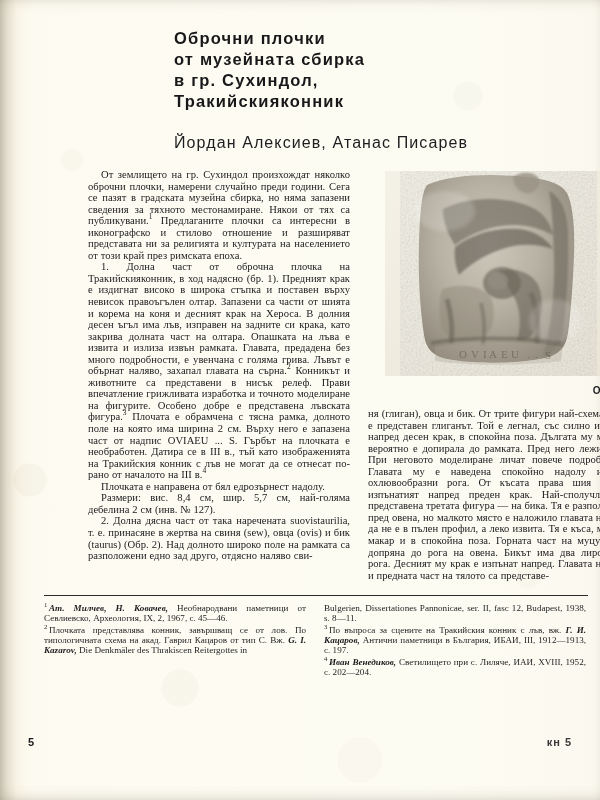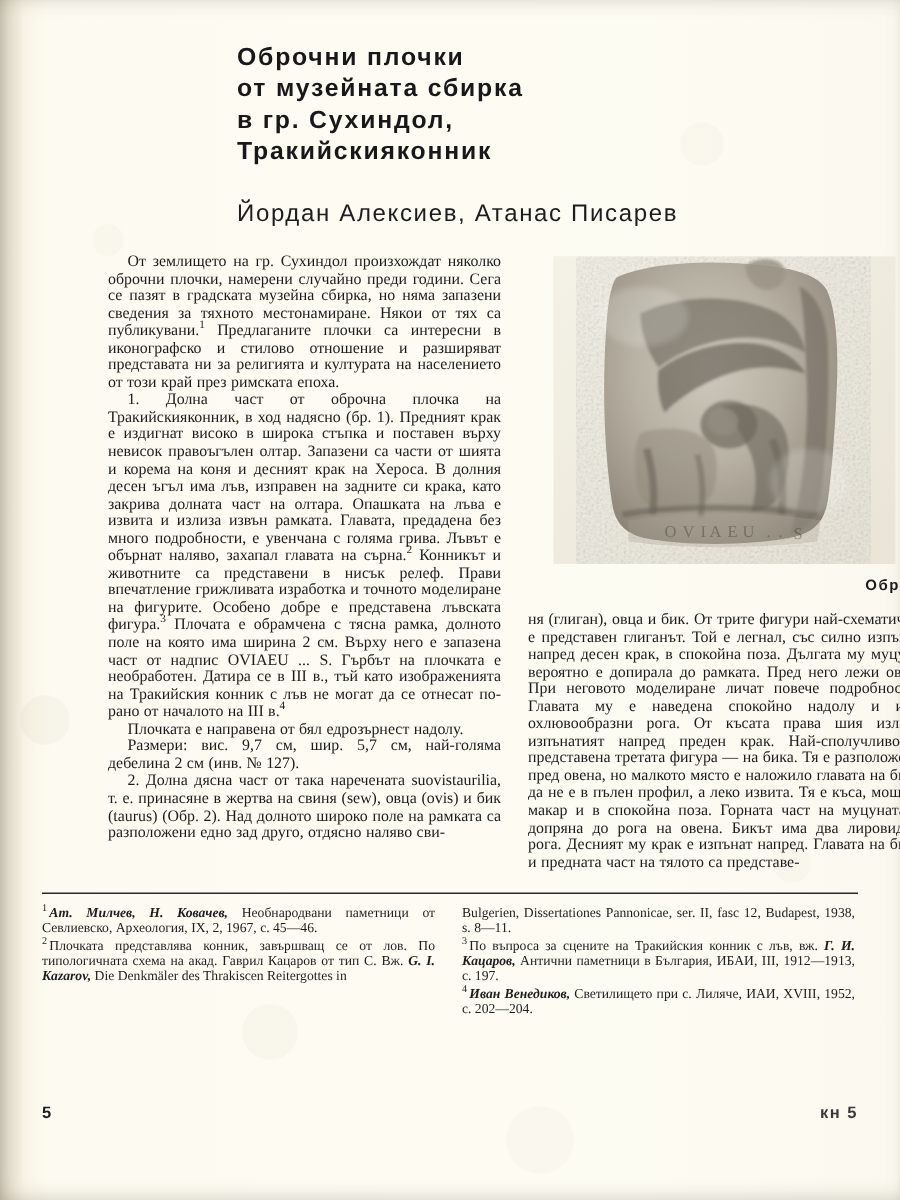--- a/index.html
+++ b/index.html
@@ -49,21 +49,21 @@
     pointer-events: none;
     box-shadow: inset 10px 0 22px -12px rgba(90,80,60,.45),
                 inset -4px 0 14px -10px rgba(120,110,90,.25),
                 inset 0 8px 14px -12px rgba(120,110,90,.18),
                 inset 0 -10px 16px -12px rgba(120,110,90,.22);
   }
 
   .content {
     position: relative;
     z-index: 2;
-    padding: 0 28px;
+    padding: 0 44px;
   }
 
   
   .title-block {
     padding-top: 28px;
     padding-left: 130px;
   }
   .title-line {
     font-family: "Liberation Sans", "DejaVu Sans", sans-serif;
     font-weight: bold;
@@ -239,21 +239,21 @@
 
     <div class="columns">
 
       <div class="col">
         <p class="body indent"><span>От землището на гр. Сухиндол произхождат няколко оброчни плочки, намерени случайно преди години. Сега се пазят в градската музейна сбирка, но няма запазени сведения за тяхното местонамиране. Някои от тях са публикувани.</span><sup class="fn">1</sup> <span>Предлаганите плочки са интересни в иконографско и стилово отношение и разширяват представата ни за религията и културата на населението от този край през римската епоха.</span></p>
 
         <p class="body indent"><span>1. Долна част от оброчна плочка на Тракийскияконник, в ход надясно (бр. 1). Предният крак е издигнат високо в широка стъпка и поставен върху невисок правоъгълен олтар. Запазени са части от шията и корема на коня и десният крак на Хероса. В долния десен ъгъл има лъв, изправен на задните си крака, като закрива долната част на олтара. Опашката на лъва е извита и излиза извън рамката. Главата, предадена без много подробности, е увенчана с голяма грива. Лъвът е обърнат наляво, захапал главата на сърна.</span><sup class="fn">2</sup> <span>Конникът и животните са представени в нисък релеф. Прави впечатление грижливата изработка и точното моделиране на фигурите. Особено добре е представена лъвската фигура.</span><sup class="fn">3</sup> <span>Плочата е обрамчена с тясна рамка, долното поле на която има ширина 2 см. Върху него е запазена част от надпис OVIAEU ... S. Гърбът на плочката е необработен. Датира се в III в., тъй като изображенията на Тракийския конник с лъв не могат да се отнесат по-рано от началото на III в.</span><sup class="fn">4</sup></p>
 
         <p class="body indent">Плочката е направена от бял едрозърнест надолу.</p>
 
-        <p class="body indent">Размери: вис. 9,7 см, шир. 5,7 см, най-голяма дебелина 2 см (инв. № 127).</p>
+        <p class="body indent">Размери: вис. 8,4 см, шир. 5,7 см, най-голяма дебелина 2 см (инв. № 127).</p>
 
         <p class="body indent">2. Долна дясна част от така наречената suovistaurilia, т. е. принасяне в жертва на свиня (sew), овца (ovis) и бик (taurus) (Обр. 2). Над долното широко поле на рамката са разположени едно зад друго, отдясно наляво сви-</p>
       </div>
 
       <div class="col">
 
         <figure class="figure">
           <div class="photo-wrap">
             <svg class="photo" viewBox="0 0 228 205" preserveAspectRatio="none">
               <defs>

